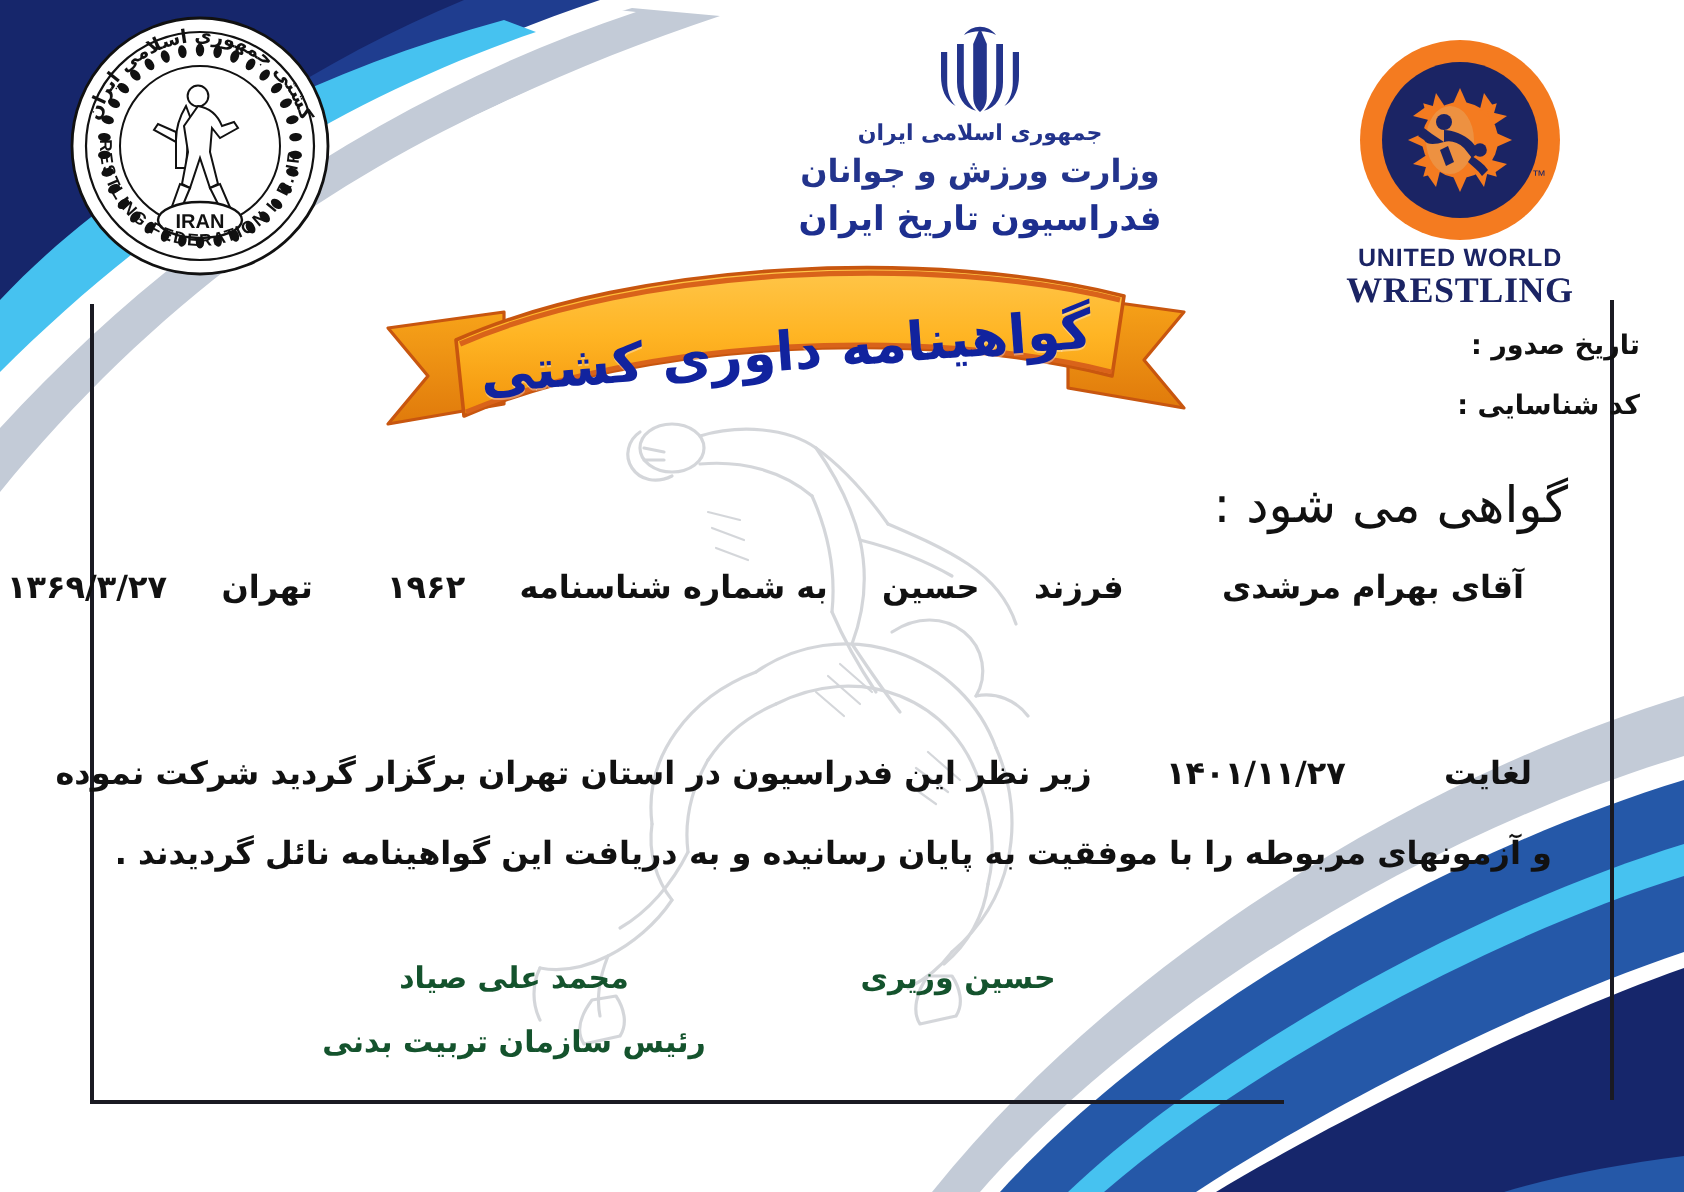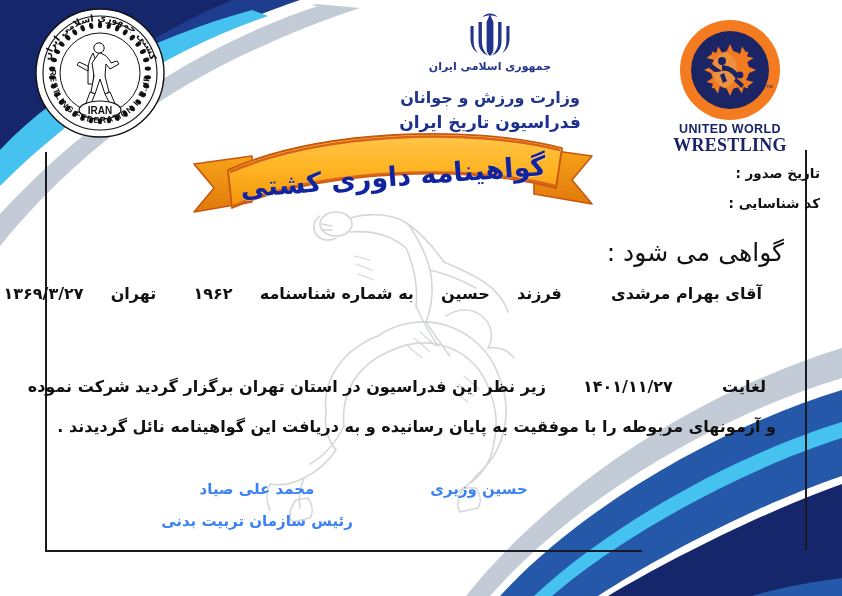--- a/index.html
+++ b/index.html
@@ -36,21 +36,21 @@
     text-align:center;color:#1c2f86;
   }
   #iran-emblem{width:60px;height:52px;display:block;margin:0 auto 1px;}
   .ministry-l1{
     font-size:11px;font-weight:700;line-height:1.1;
     color:#23348c;letter-spacing:0;
     margin:0 0 1px;
   }
   .ministry-l2{
     font-size:16px;font-weight:700;line-height:1.15;
-    color:#23348c;margin:16px 0 6px;
+    color:#23348c;margin:4px 0 6px;
   }
   .ministry-l3{
     font-size:17px;font-weight:700;line-height:1.15;
     color:#1d2f8f;margin:0;
   }
 
   
   #uww{
     position:absolute;left:660px;top:18px;width:140px;text-align:center;
   }
@@ -102,21 +102,21 @@
   }
   #line1{right:80px;top:286px;}
   #line2{right:80px;top:333px;}
   #line3{right:76px;top:379px;text-align:center;}
   #line4{right:66px;top:419px;}
   .gap-s{display:inline-block;width:16px;}
   .gap-m{display:inline-block;width:26px;}
   .gap-l{display:inline-block;width:38px;}
 
   
-  .sig{position:absolute;text-align:center;color:#3b82f6;}
+  .sig{position:absolute;text-align:center;color:#14532d;}
   .sig .name{font-size:15px;font-weight:700;line-height:1;margin-bottom:17px;}
   .sig .role{font-size:15px;font-weight:700;line-height:1;}
   #sig-right{right:268px;top:482px;width:190px;}
   #sig-left {right:480px;top:482px;width:210px;}
 </style>
 </head>
 <body>
 
 <div id="cert">
 

